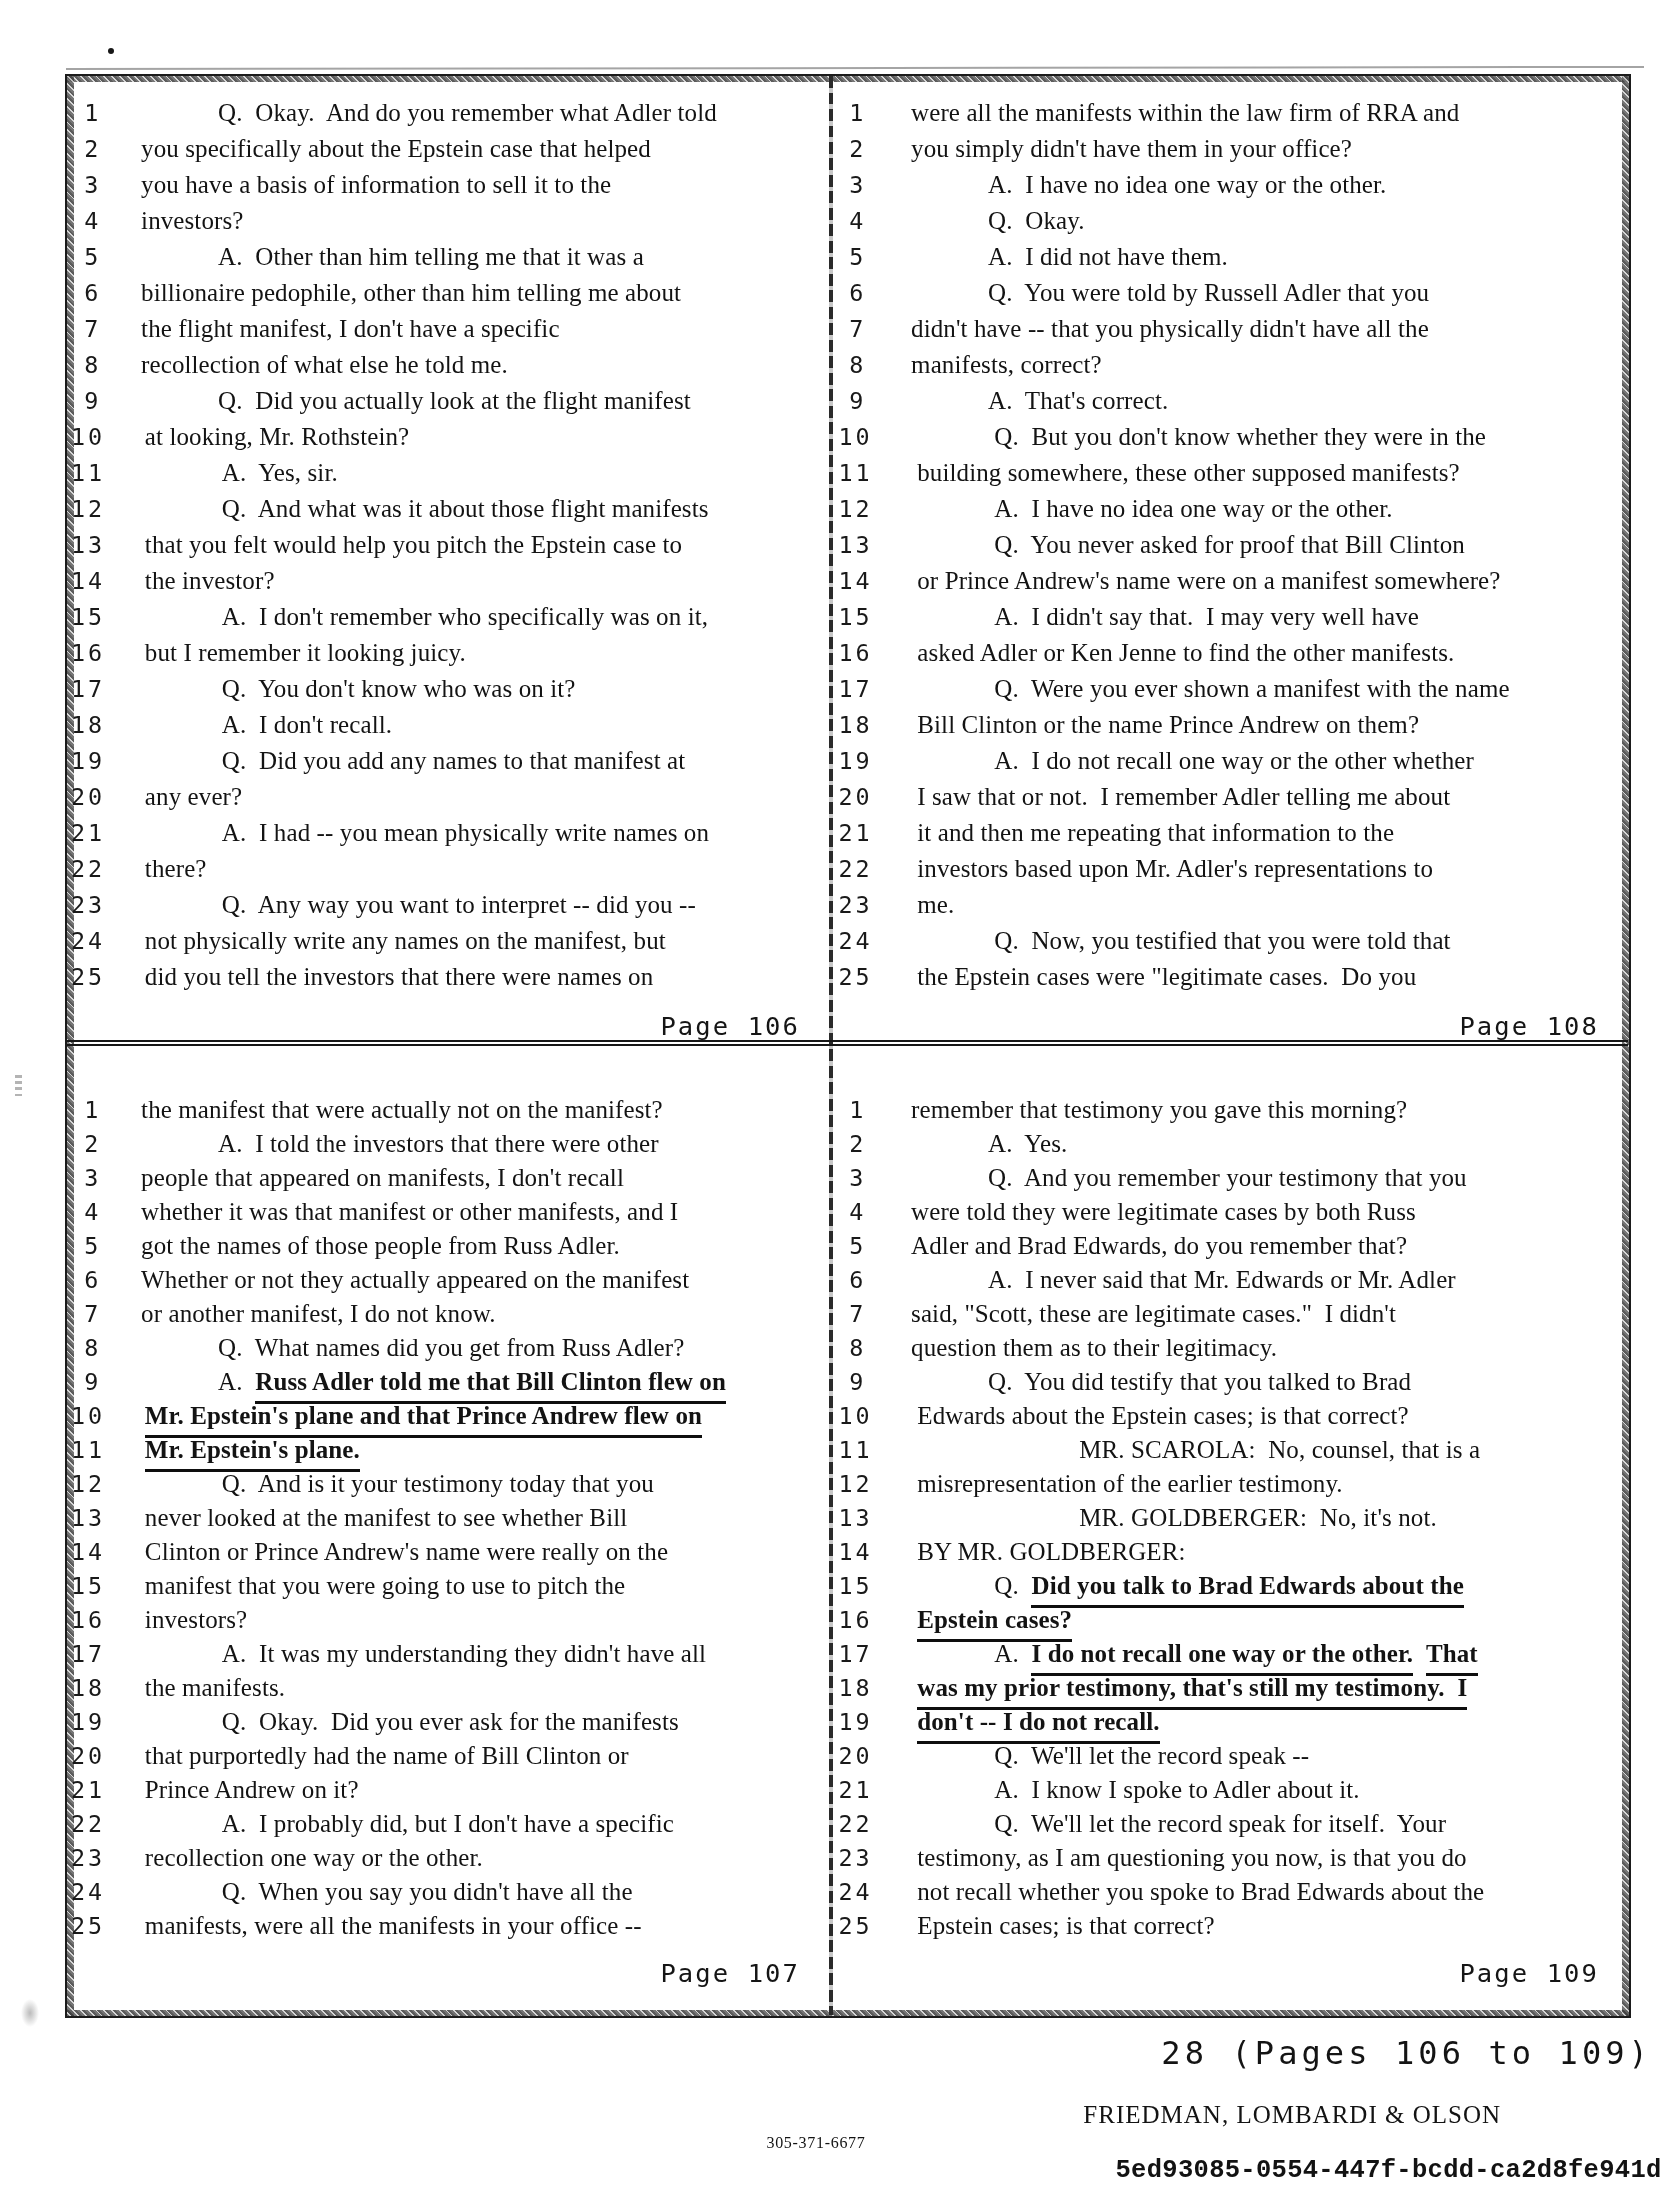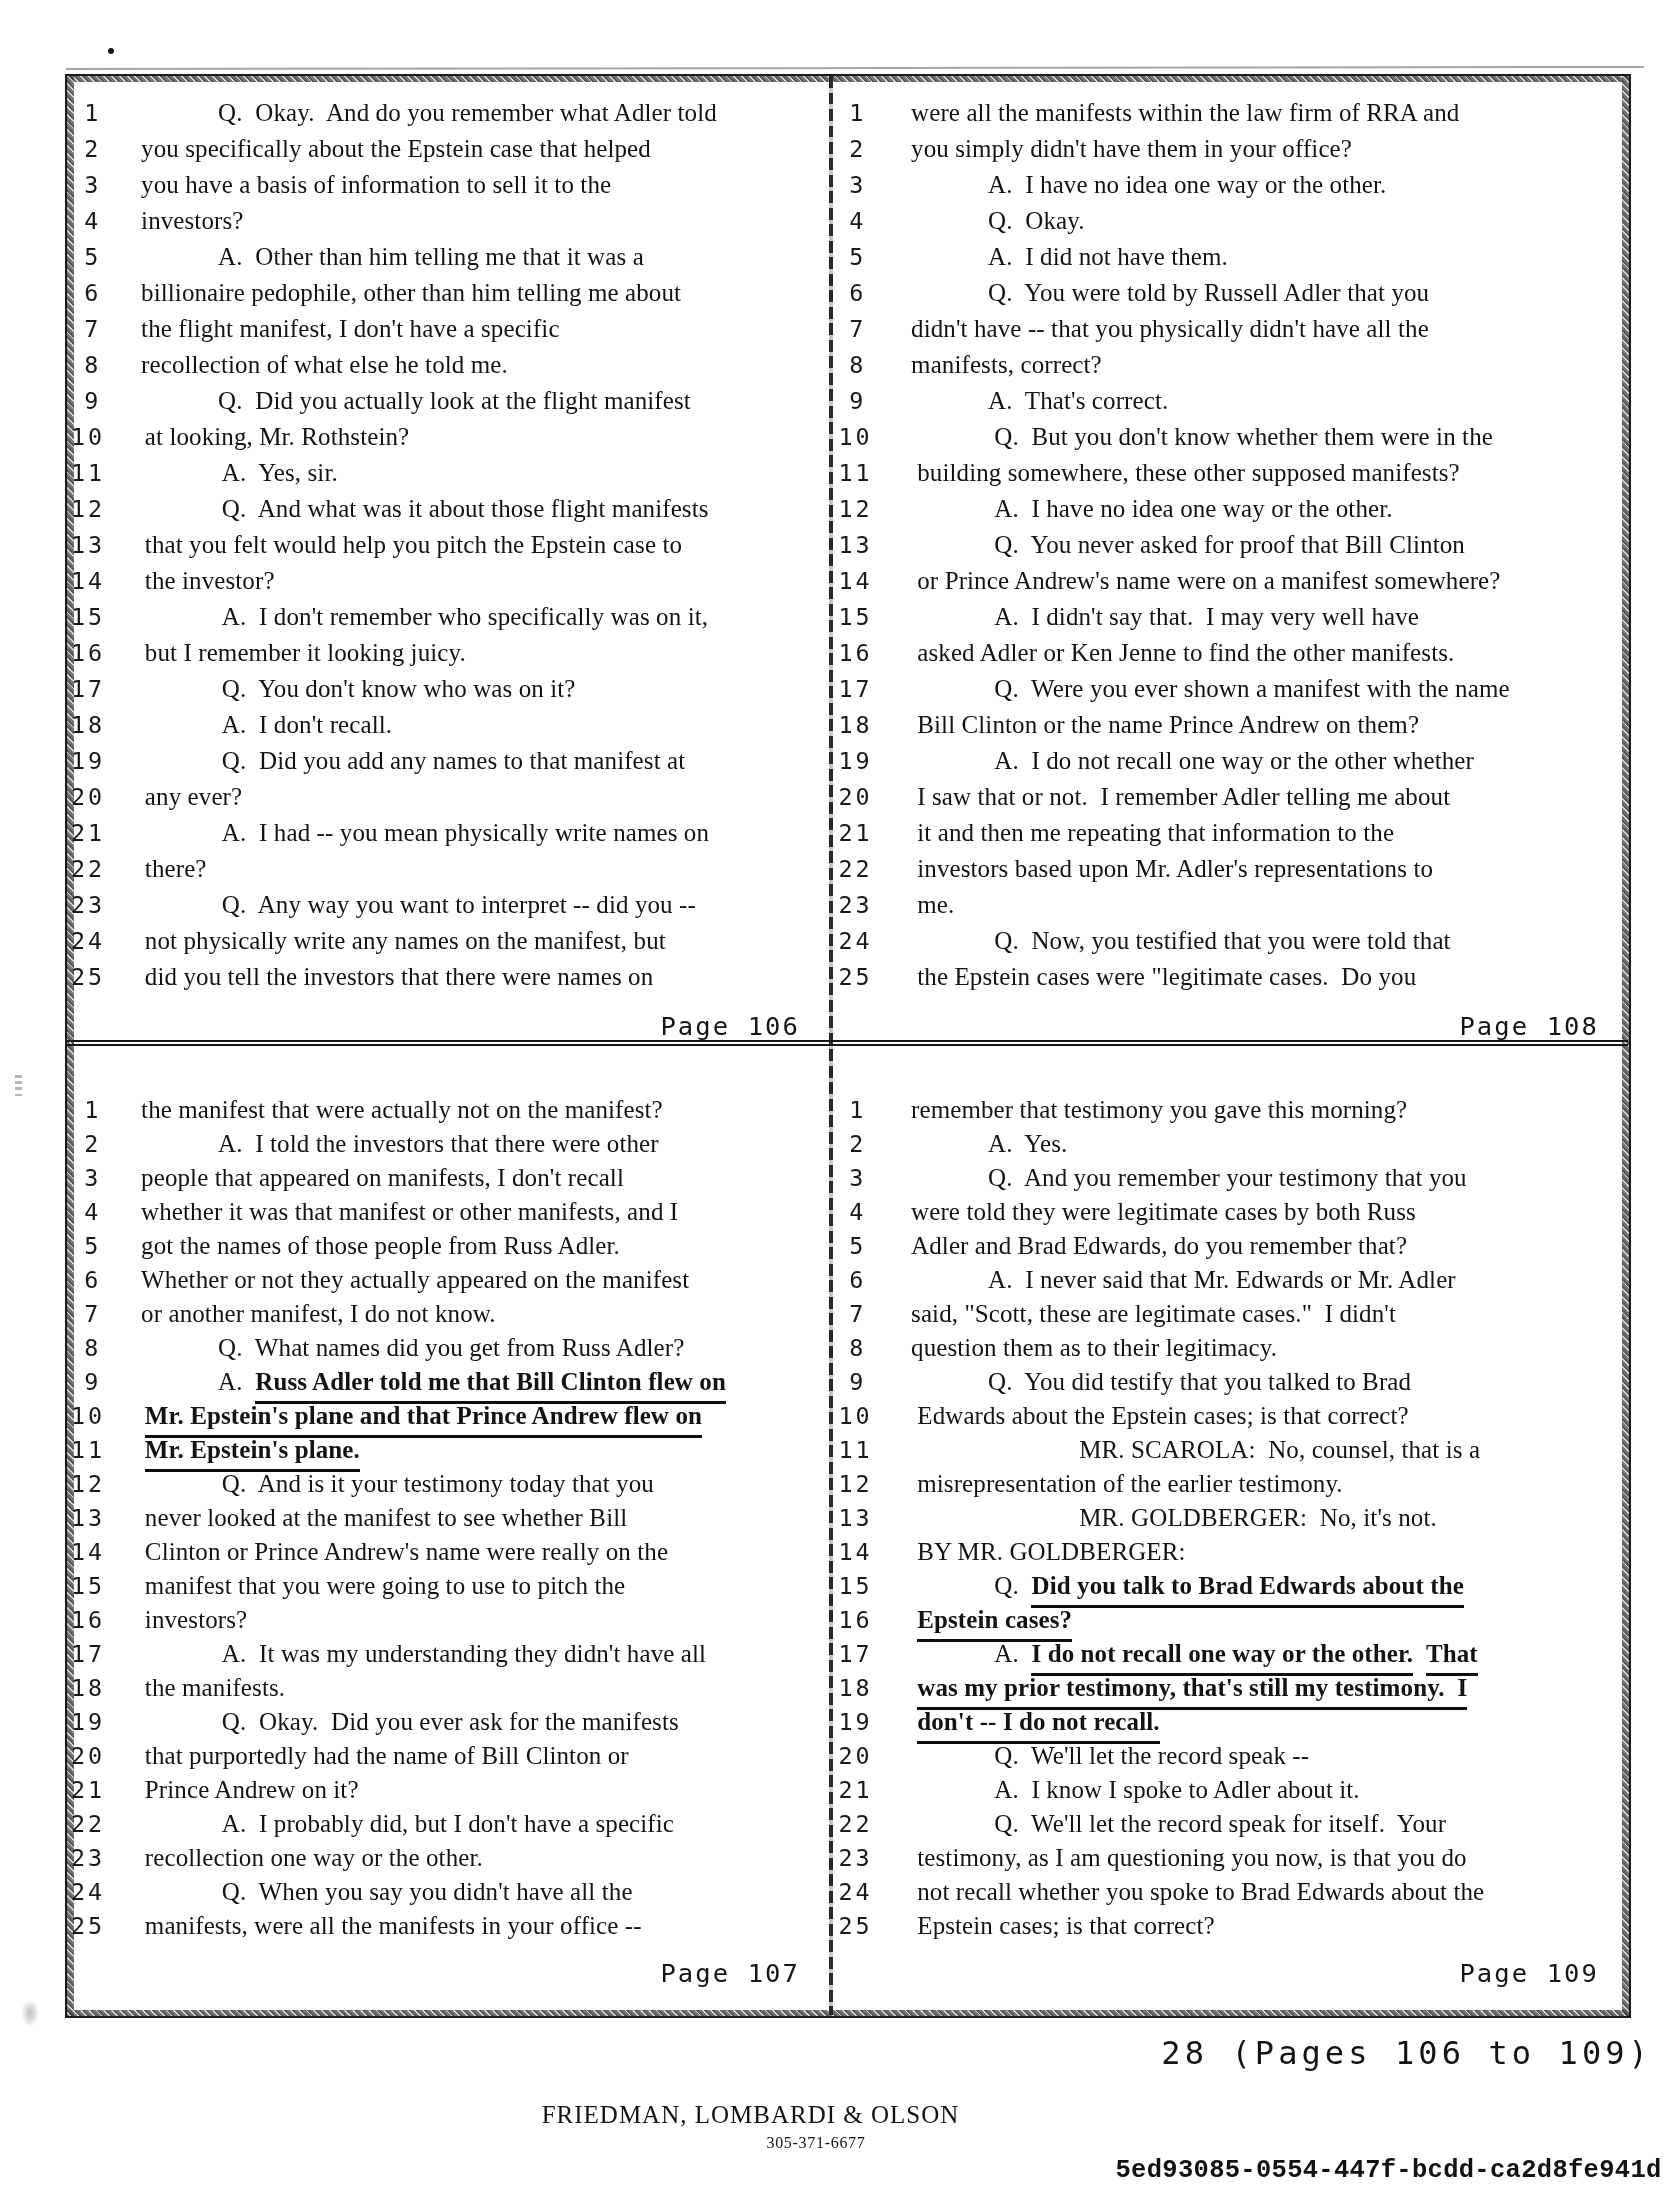--- a/index.html
+++ b/index.html
@@ -60,21 +60,21 @@
     font-family:"DejaVu Sans Mono","Liberation Mono",monospace;
     font-size:25.5px;letter-spacing:2.1px;color:#151515;
   }
   
   .footer-range{
     position:absolute;top:2034px;right:22px;
     font-family:"DejaVu Sans Mono","Liberation Mono",monospace;
     font-size:32px;letter-spacing:4.1px;color:#141414;
   }
   .footer-firm{
-    position:absolute;top:2101px;left:0;width:1501px;text-align:center;
+    position:absolute;top:2101px;left:0;width:1501px;text-align:right;
     font-size:25px;letter-spacing:1px;color:#131313;
   }
   .footer-phone{
     position:absolute;top:2134px;left:0;width:1632px;text-align:center;
     font-size:16px;letter-spacing:0.7px;color:#131313;
   }
   .footer-docid{
     position:absolute;top:2156px;right:12.4px;
     font-family:Liberation Mono, monospace;
     font-weight:bold;font-size:25.5px;letter-spacing:0.3px;color:#121212;
@@ -130,21 +130,21 @@
     <div class="lines">
         <div class="t-row"><span class="ln">1</span><span class="lt ind0"><span>were all the manifests within the law firm of RRA and</span></span></div>
         <div class="t-row"><span class="ln">2</span><span class="lt ind0"><span>you simply didn't have them in your office?</span></span></div>
         <div class="t-row"><span class="ln">3</span><span class="lt ind1"><span>A.  I have no idea one way or the other.</span></span></div>
         <div class="t-row"><span class="ln">4</span><span class="lt ind1"><span>Q.  Okay.</span></span></div>
         <div class="t-row"><span class="ln">5</span><span class="lt ind1"><span>A.  I did not have them.</span></span></div>
         <div class="t-row"><span class="ln">6</span><span class="lt ind1"><span>Q.  You were told by Russell Adler that you</span></span></div>
         <div class="t-row"><span class="ln">7</span><span class="lt ind0"><span>didn't have -- that you physically didn't have all the</span></span></div>
         <div class="t-row"><span class="ln">8</span><span class="lt ind0"><span>manifests, correct?</span></span></div>
         <div class="t-row"><span class="ln">9</span><span class="lt ind1"><span>A.  That's correct.</span></span></div>
-        <div class="t-row"><span class="ln">10</span><span class="lt ind1"><span>Q.  But you don't know whether them were in the</span></span></div>
+        <div class="t-row"><span class="ln">10</span><span class="lt ind1"><span>Q.  But you don't know whether they were in the</span></span></div>
         <div class="t-row"><span class="ln">11</span><span class="lt ind0"><span>building somewhere, these other supposed manifests?</span></span></div>
         <div class="t-row"><span class="ln">12</span><span class="lt ind1"><span>A.  I have no idea one way or the other.</span></span></div>
         <div class="t-row"><span class="ln">13</span><span class="lt ind1"><span>Q.  You never asked for proof that Bill Clinton</span></span></div>
         <div class="t-row"><span class="ln">14</span><span class="lt ind0"><span>or Prince Andrew's name were on a manifest somewhere?</span></span></div>
         <div class="t-row"><span class="ln">15</span><span class="lt ind1"><span>A.  I didn't say that.  I may very well have</span></span></div>
         <div class="t-row"><span class="ln">16</span><span class="lt ind0"><span>asked Adler or Ken Jenne to find the other manifests.</span></span></div>
         <div class="t-row"><span class="ln">17</span><span class="lt ind1"><span>Q.  Were you ever shown a manifest with the name</span></span></div>
         <div class="t-row"><span class="ln">18</span><span class="lt ind0"><span>Bill Clinton or the name Prince Andrew on them?</span></span></div>
         <div class="t-row"><span class="ln">19</span><span class="lt ind1"><span>A.  I do not recall one way or the other whether</span></span></div>
         <div class="t-row"><span class="ln">20</span><span class="lt ind0"><span>I saw that or not.  I remember Adler telling me about</span></span></div>

